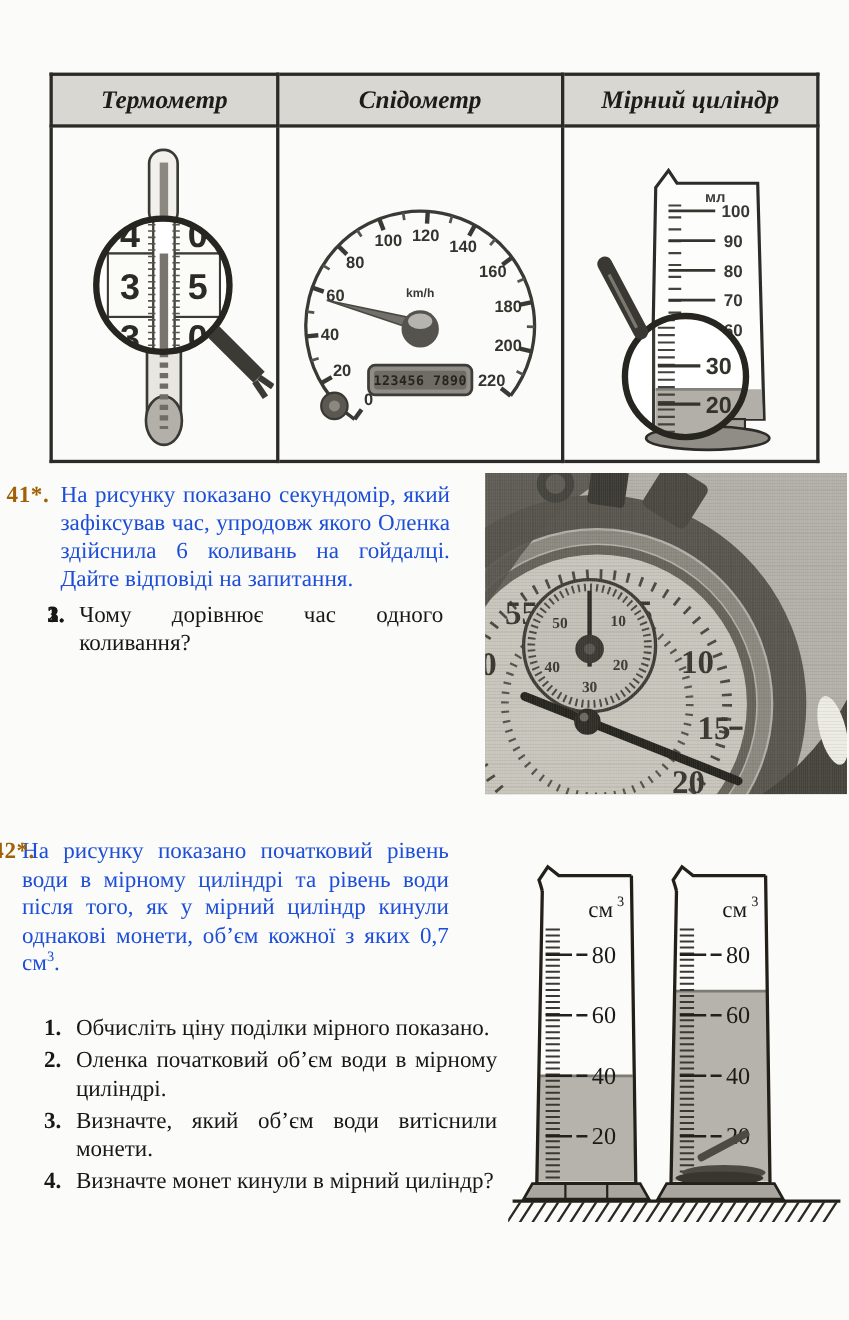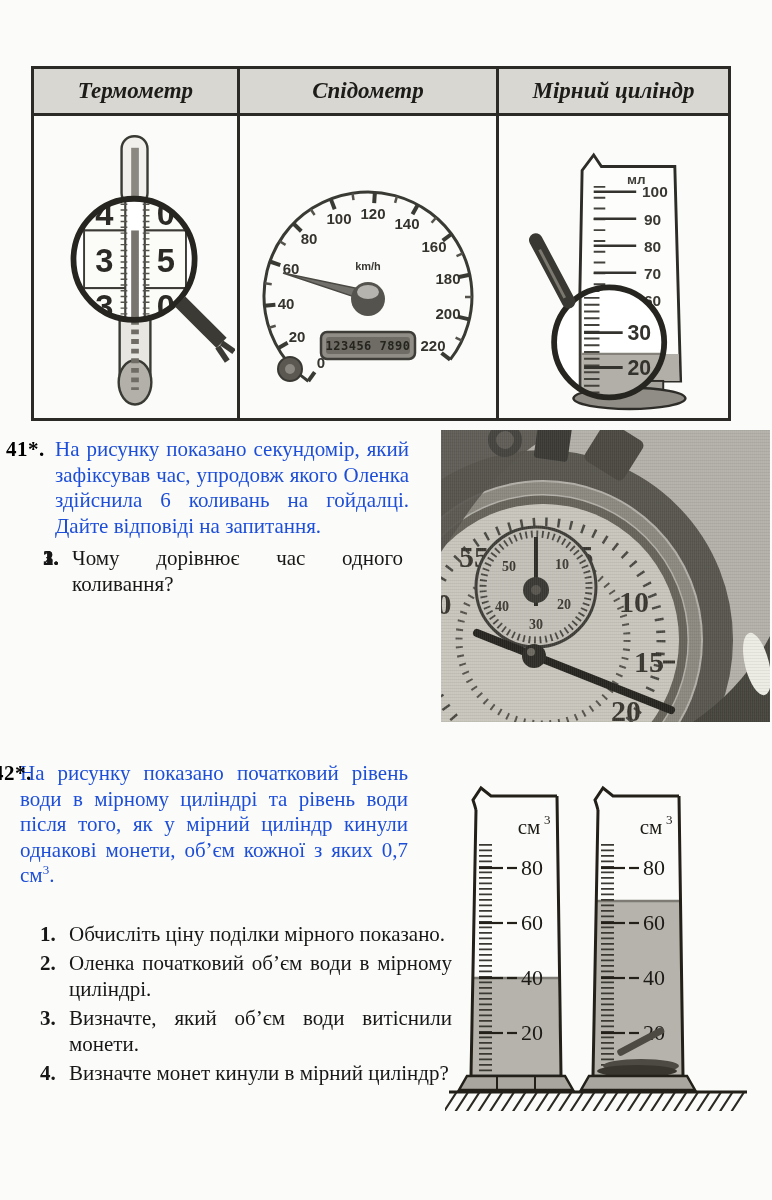--- a/index.html
+++ b/index.html
@@ -4,38 +4,38 @@
 <style>
   html,body{margin:0;padding:0;}
   body{
     width:772px;height:1200px;position:relative;overflow:hidden;
     background:#fbfbf9;color:#171717;
     font-family:"Liberation Serif",serif;
     -webkit-hyphens:auto;hyphens:auto;
   }
   
   .instr-table{
-    position:absolute;left:31px;top:66px;width:700px;
+    position:absolute;left:45px;top:66px;width:700px;
     border-collapse:collapse;table-layout:fixed;
   }
   .instr-table th,.instr-table td{border:3px solid #2b2a26;}
   .instr-table th{
     height:42px;background:#d8d7d2;
     font-style:italic;font-weight:bold;font-size:23px;color:#1d1c19;
     text-align:center;vertical-align:middle;
   }
   .instr-table td{height:298px;text-align:center;vertical-align:middle;padding:2px;}
   .instr-table svg{display:block;margin:0 auto;}
   .c1{width:205px}.c2{width:258px}.c3{width:231px}
   
   .problem{position:absolute;left:0;}
   #p41{top:437px;width:445px;}
   #p42{top:761px;width:462px;}
   .pnum{
-    position:absolute;top:0;font-weight:bold;font-size:21px;color:#000000;
+    position:absolute;top:0;font-weight:bold;font-size:21px;color:#a16207;
     letter-spacing:.5px;
     text-align:right;
   }
   #p41 .pnum{left:6px;}
   #p42 .pnum{left:-7px;}
   .para{font-size:21px;line-height:25.5px;text-align:justify;color:#1d4ed8;}
   #p41 .para{margin-left:55px;width:354px;}
   #p42 .para{margin-left:20px;width:388px;}
   .para sup{font-size:13px;line-height:0;}
   .questions{margin-top:6px;}
@@ -49,21 +49,21 @@
     position:absolute;left:441px;top:430px;width:329px;height:292px;overflow:hidden;
     background:#b2b0a8;
   }
   .photo::after{
     content:"";position:absolute;inset:0;pointer-events:none;
     background:
       repeating-linear-gradient(0deg, rgba(30,28,22,.06) 0 1px, rgba(0,0,0,0) 1px 3px),
       repeating-linear-gradient(90deg, rgba(255,255,255,.05) 0 1px, rgba(0,0,0,0) 1px 2px);
   }
   
-  .fig-cyl{position:absolute;left:445px;top:780px;width:308px;height:350px;}
+  .fig-cyl{position:absolute;left:462px;top:780px;width:308px;height:350px;}
   text{user-select:none;}
 </style>
 </head>
 <body>
 
 <table class="instr-table">
   <colgroup>
       <col class="c1">
       <col class="c2">
       <col class="c3">

